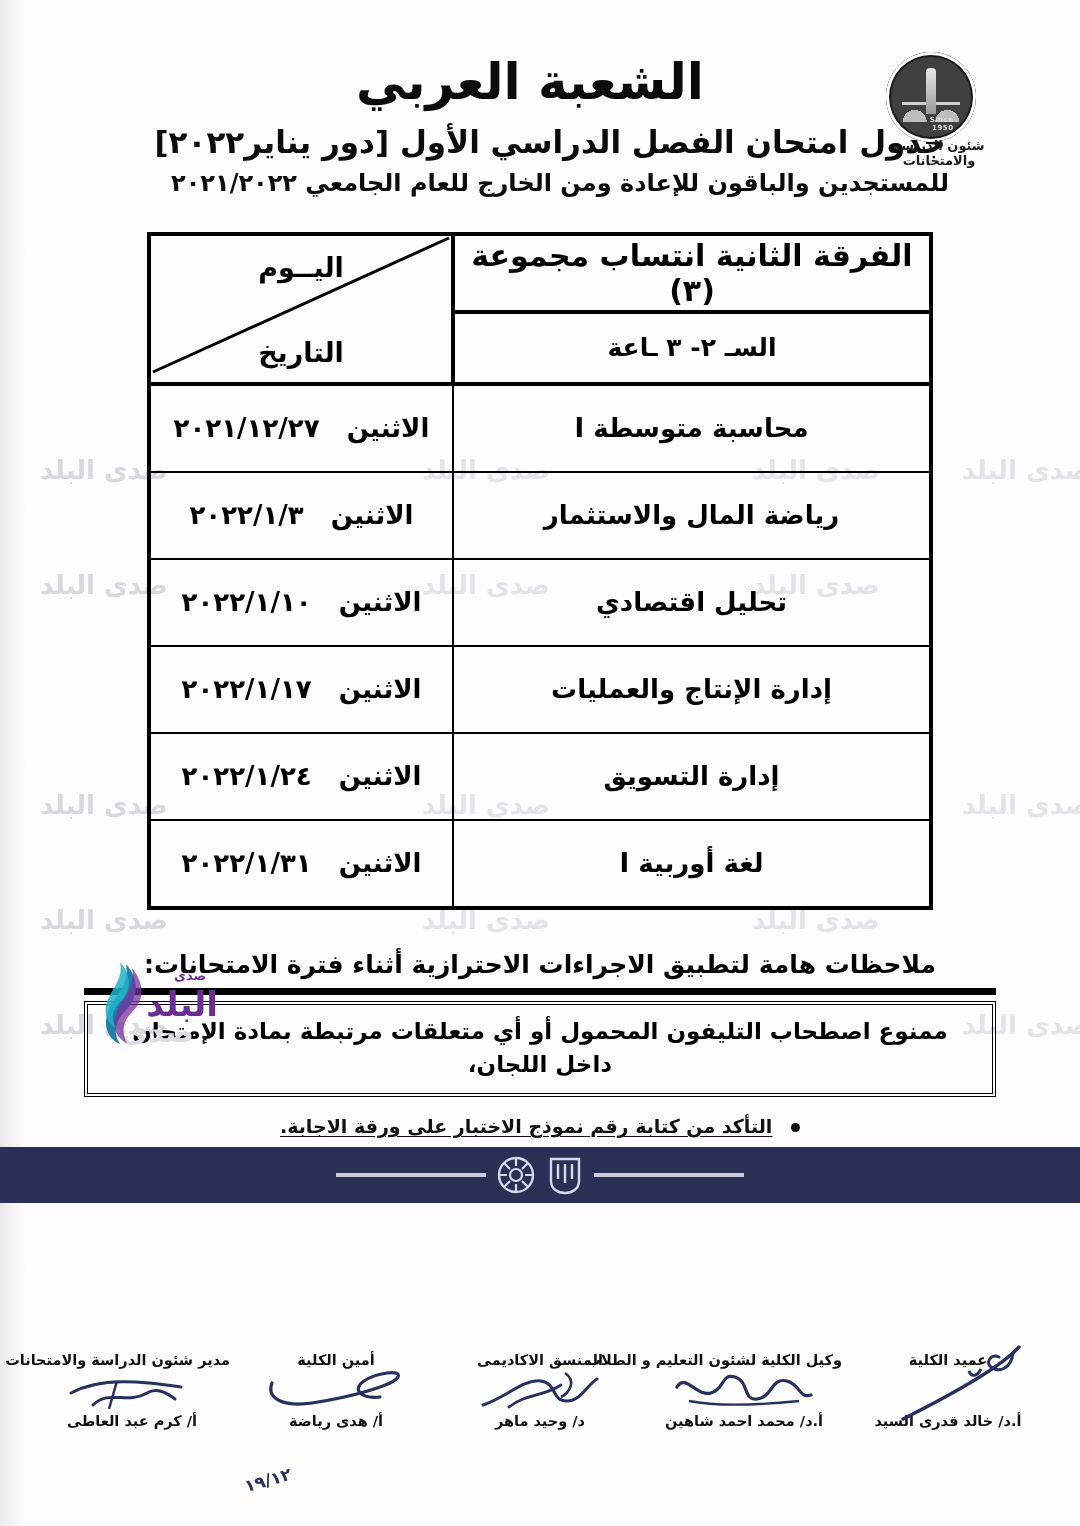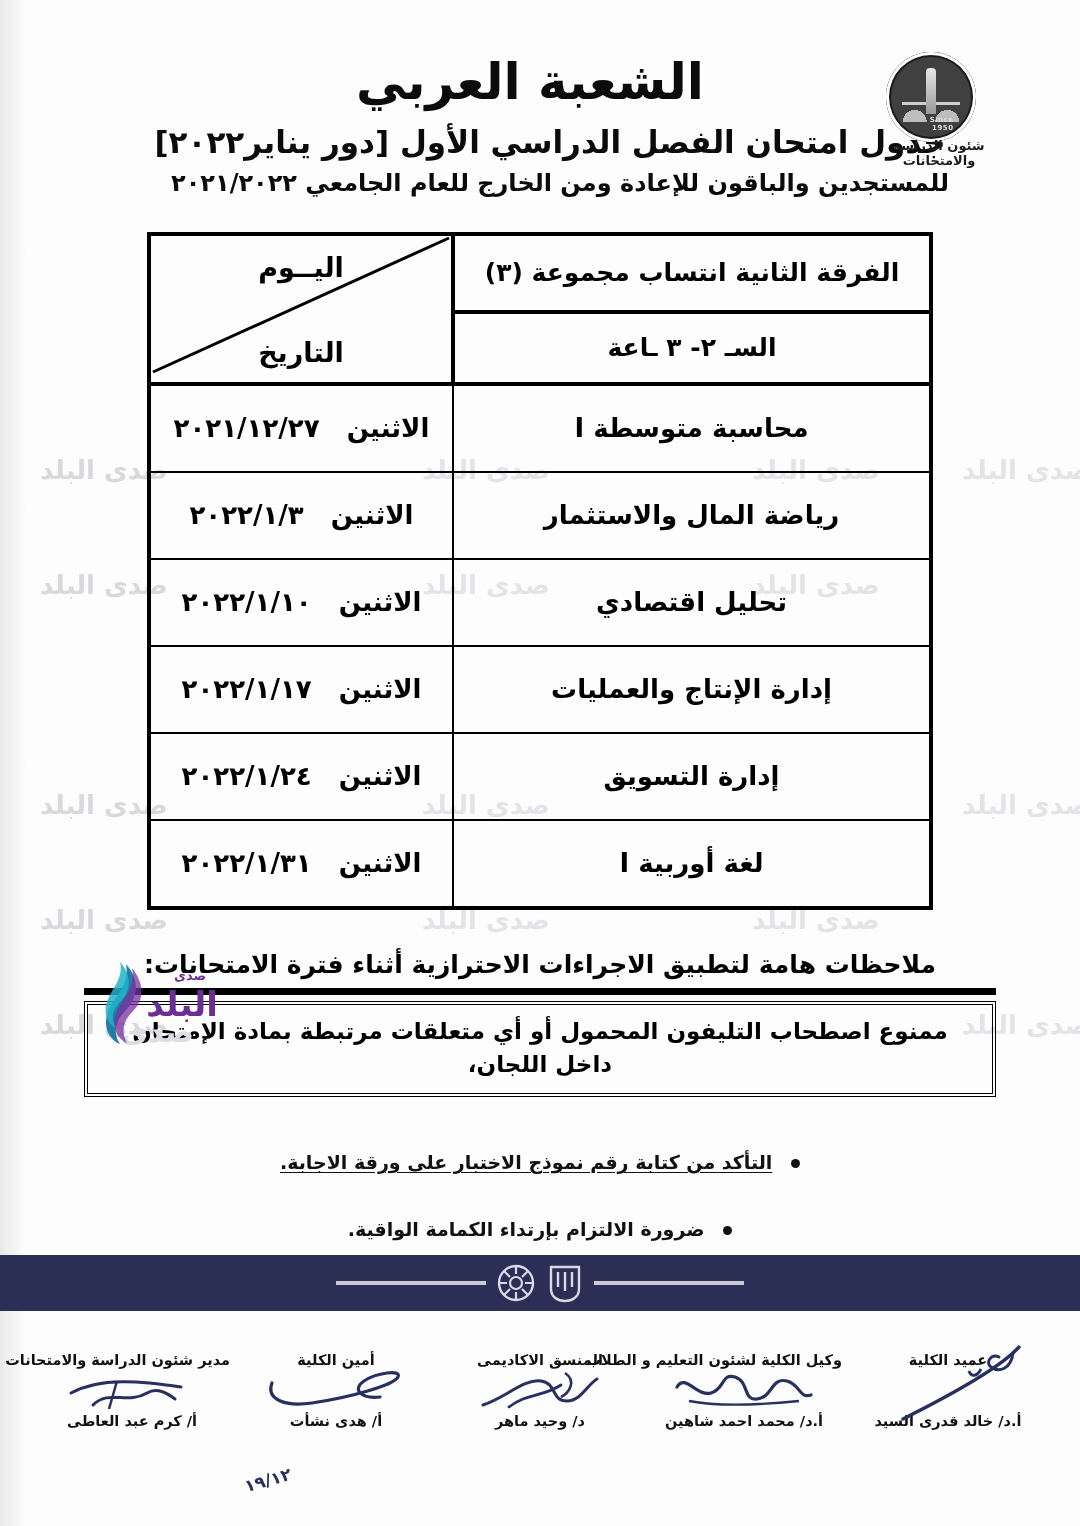--- a/index.html
+++ b/index.html
@@ -100,21 +100,21 @@
     background:transparent;
     table-layout:fixed;
   }
   table.sched td{
     border:2px solid #000;
     text-align:center;vertical-align:middle;
     font-weight:700;color:#000;
     background:transparent;
   }
   .col-date{width:300px;}
-  .hdr-group{height:72px;font-size:25px;}
+  .hdr-group{height:72px;font-size:30px;}
   .hdr-time{height:66px;font-size:25px;letter-spacing:1px;}
   .daycell{
     position:relative;height:138px;
     border-right:4px solid #000 !important;
     padding:0;
   }
   .daycell .diag{
     position:absolute;inset:0;
   }
   .daycell .diag line{stroke:#000;stroke-width:3;}
@@ -150,21 +150,21 @@
   }
   .bullets{
     margin:14px auto 0;width:912px;
     list-style:none;padding:0;
   }
   .bullets li{
     font-size:19px;font-weight:700;color:#111;
     text-align:center;line-height:1.6;
     position:relative;
   }
-  .bullets li .bl{display:inline-block;margin-top:36px;}
+  .bullets li .bl{display:inline-block;}
   .bullets li .dot{
     display:inline-block;width:9px;height:9px;border-radius:50%;
     background:#111;vertical-align:middle;margin-right:0;margin-left:12px;
   }
   .u{ text-decoration:underline; text-underline-offset:3px;}
 
   
   .sigs{
     position:absolute;left:0;right:0;top:1352px;
     display:flex;flex-direction:row-reverse;justify-content:space-between;
@@ -375,21 +375,21 @@
         <div class="name">أ/ كرم عبد العاطى</div>
       </div>
 
       <div class="sig">
         <div class="role">أمين الكلية</div>
         <div class="scribble">
           <svg width="160" height="46" viewBox="0 0 160 46">
             <path d="M16 16 C10 32 28 40 56 36 C96 30 138 18 142 10 C146 2 120 6 108 14 C96 22 104 32 124 30" stroke="#27305e" stroke-width="3.2" fill="none" stroke-linecap="round"></path>
           </svg>
         </div>
-        <div class="name">أ/ هدى نشأت</div>
+        <div class="name">أ/ هدى رياضة</div>
         <div class="datemark">١٩/١٢</div>
       </div>
 
       <div class="sig">
         <div class="role">المنسق الاكاديمى</div>
         <div class="scribble">
           <svg width="150" height="46" viewBox="0 0 150 46">
             <path d="M18 38 C42 30 58 12 76 14 C92 16 86 34 102 34 C116 34 122 18 132 12" stroke="#27305e" stroke-width="3" fill="none" stroke-linecap="round"></path>
             <path d="M44 40 C62 26 78 30 96 18" stroke="#27305e" stroke-width="2.8" fill="none" stroke-linecap="round"></path>
             <path d="M100 6 C112 14 104 26 96 30" stroke="#27305e" stroke-width="2.6" fill="none"></path>

